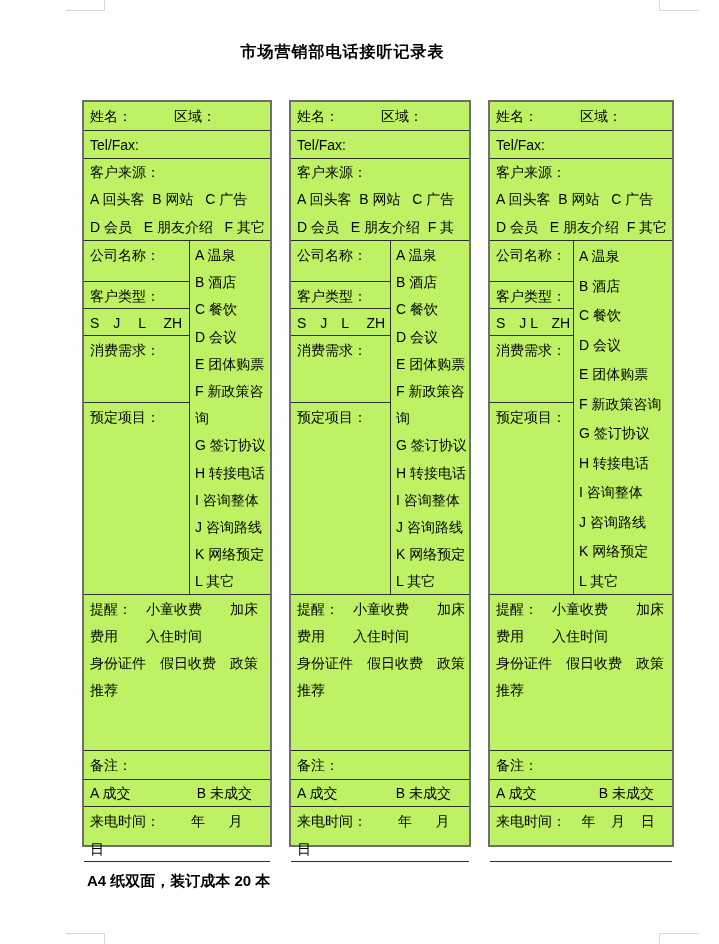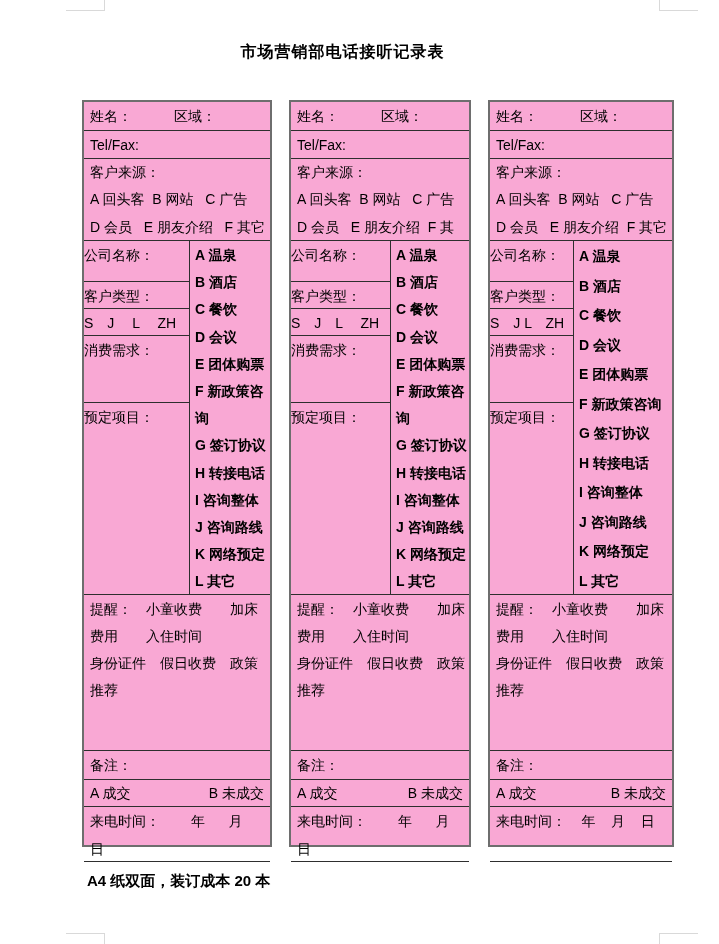--- a/index.html
+++ b/index.html
@@ -15,21 +15,21 @@
   }
   
   .mark{position:absolute;width:38px;height:10px;}
   .mark.tl{left:66px;top:0;border-right:1px solid #d9d9d9;border-bottom:1px solid #d9d9d9;}
   .mark.tr{left:659px;top:0;border-left:1px solid #d9d9d9;border-bottom:1px solid #d9d9d9;}
   .mark.bl{left:66px;top:933px;border-right:1px solid #d9d9d9;border-top:1px solid #d9d9d9;}
   .mark.br{left:659px;top:933px;border-left:1px solid #d9d9d9;border-top:1px solid #d9d9d9;}
 
   
   .form-table{
-    position:absolute;top:100px;height:743px;background:#f9a8d4;
+    position:absolute;top:100px;height:743px;background:#bef264;
     border:2px solid #6e6e6e;display:flex;flex-direction:column;
     line-height:28px;white-space:normal;
   }
   .t1{left:82px;width:186px;}
   .t2{left:289px;width:178px;}
   .t3{left:488px;width:182px;}
 
   .row{border-top:1px solid #2e2e2e;box-sizing:border-box;flex-shrink:0;
        padding:0 2px 0 6px;overflow:hidden;}
   .row:first-child{border-top:none;}
@@ -37,34 +37,34 @@
 
   .r-name{height:28px;}
   .r-tel{height:28px;}
   .r-source{height:82px;line-height:27.3px;}
   .mid{height:354px;display:flex;padding:0;}
   .mid-left{width:106px;box-sizing:border-box;border-right:1px solid #2e2e2e;
             display:flex;flex-direction:column;}
   .t2 .mid-left{width:100px;}
   .t3 .mid-left{width:84px;}
   .mid-left .cell{border-top:1px solid #2e2e2e;box-sizing:border-box;
-                  overflow:hidden;flex-shrink:0;}
+                  padding-left:6px;overflow:hidden;flex-shrink:0;}
   .mid-left .cell:first-child{border-top:none;}
   .c-company{height:40px;}
   .c-type{height:27px;}
   .c-codes{height:27px;}
   .c-demand{height:67px;}
   .c-booking{flex:1;}
-  .mid-right{flex:1;padding:1px 2px 0 5px;line-height:27.2px;overflow:hidden;font-weight:bold;}
+  .mid-right{flex:1;padding:1px 2px 0 5px;line-height:27.2px;overflow:hidden;}
   .t3 .mid-right{line-height:29.5px;}
 
   .r-reminder{height:108px;line-height:27px;padding-top:1px;}
   .r-note{height:29px;margin-top:48px;}
   .r-deal{height:27px;line-height:26px;display:flex;justify-content:space-between;
-          padding-right:6px;}
+          padding-right:18px;}
   .r-calltime{height:55px;}
   .r-registrar{flex:1;}
 
   
   .footer-note{
     position:absolute;left:87px;top:872px;
     font-weight:bold;font-size:15px;
   }
 </style>
 </head>

